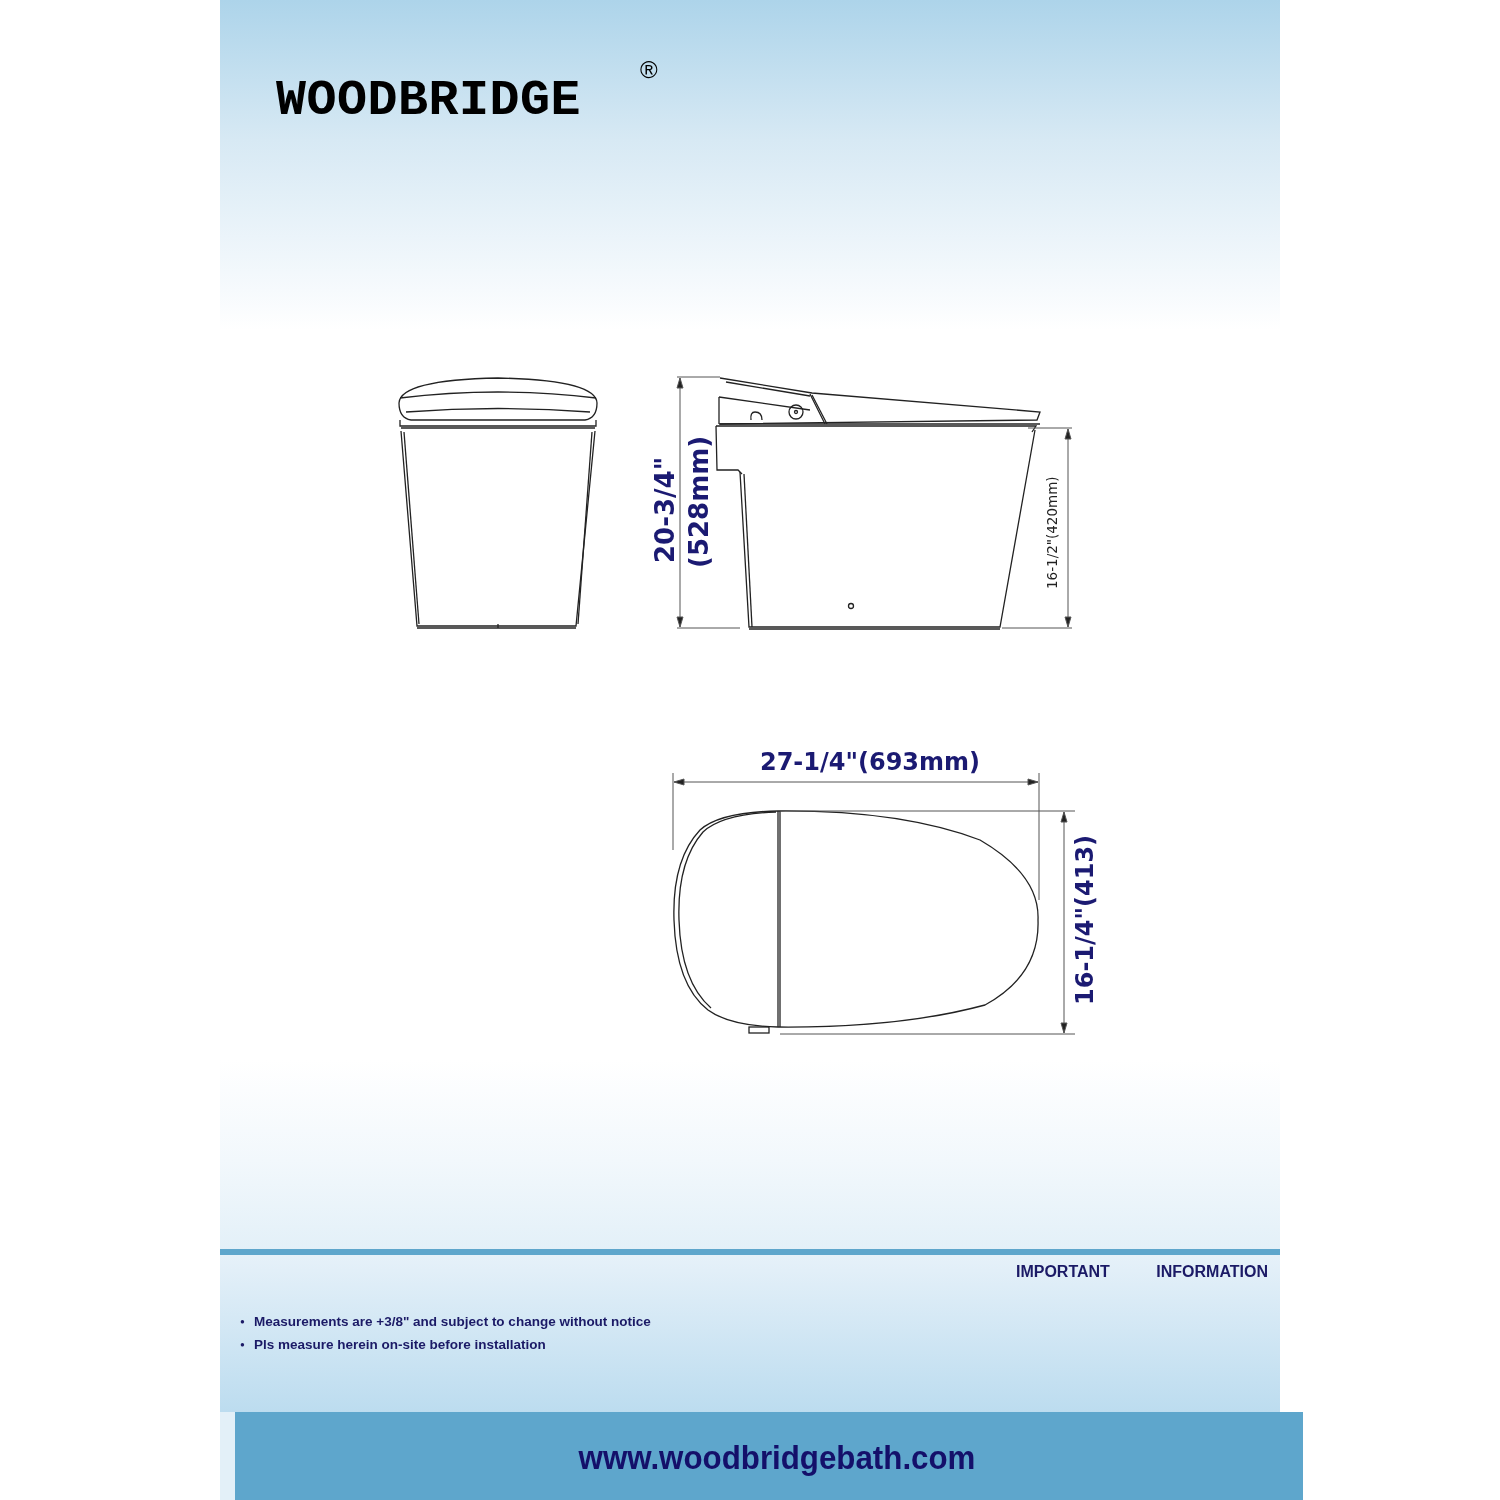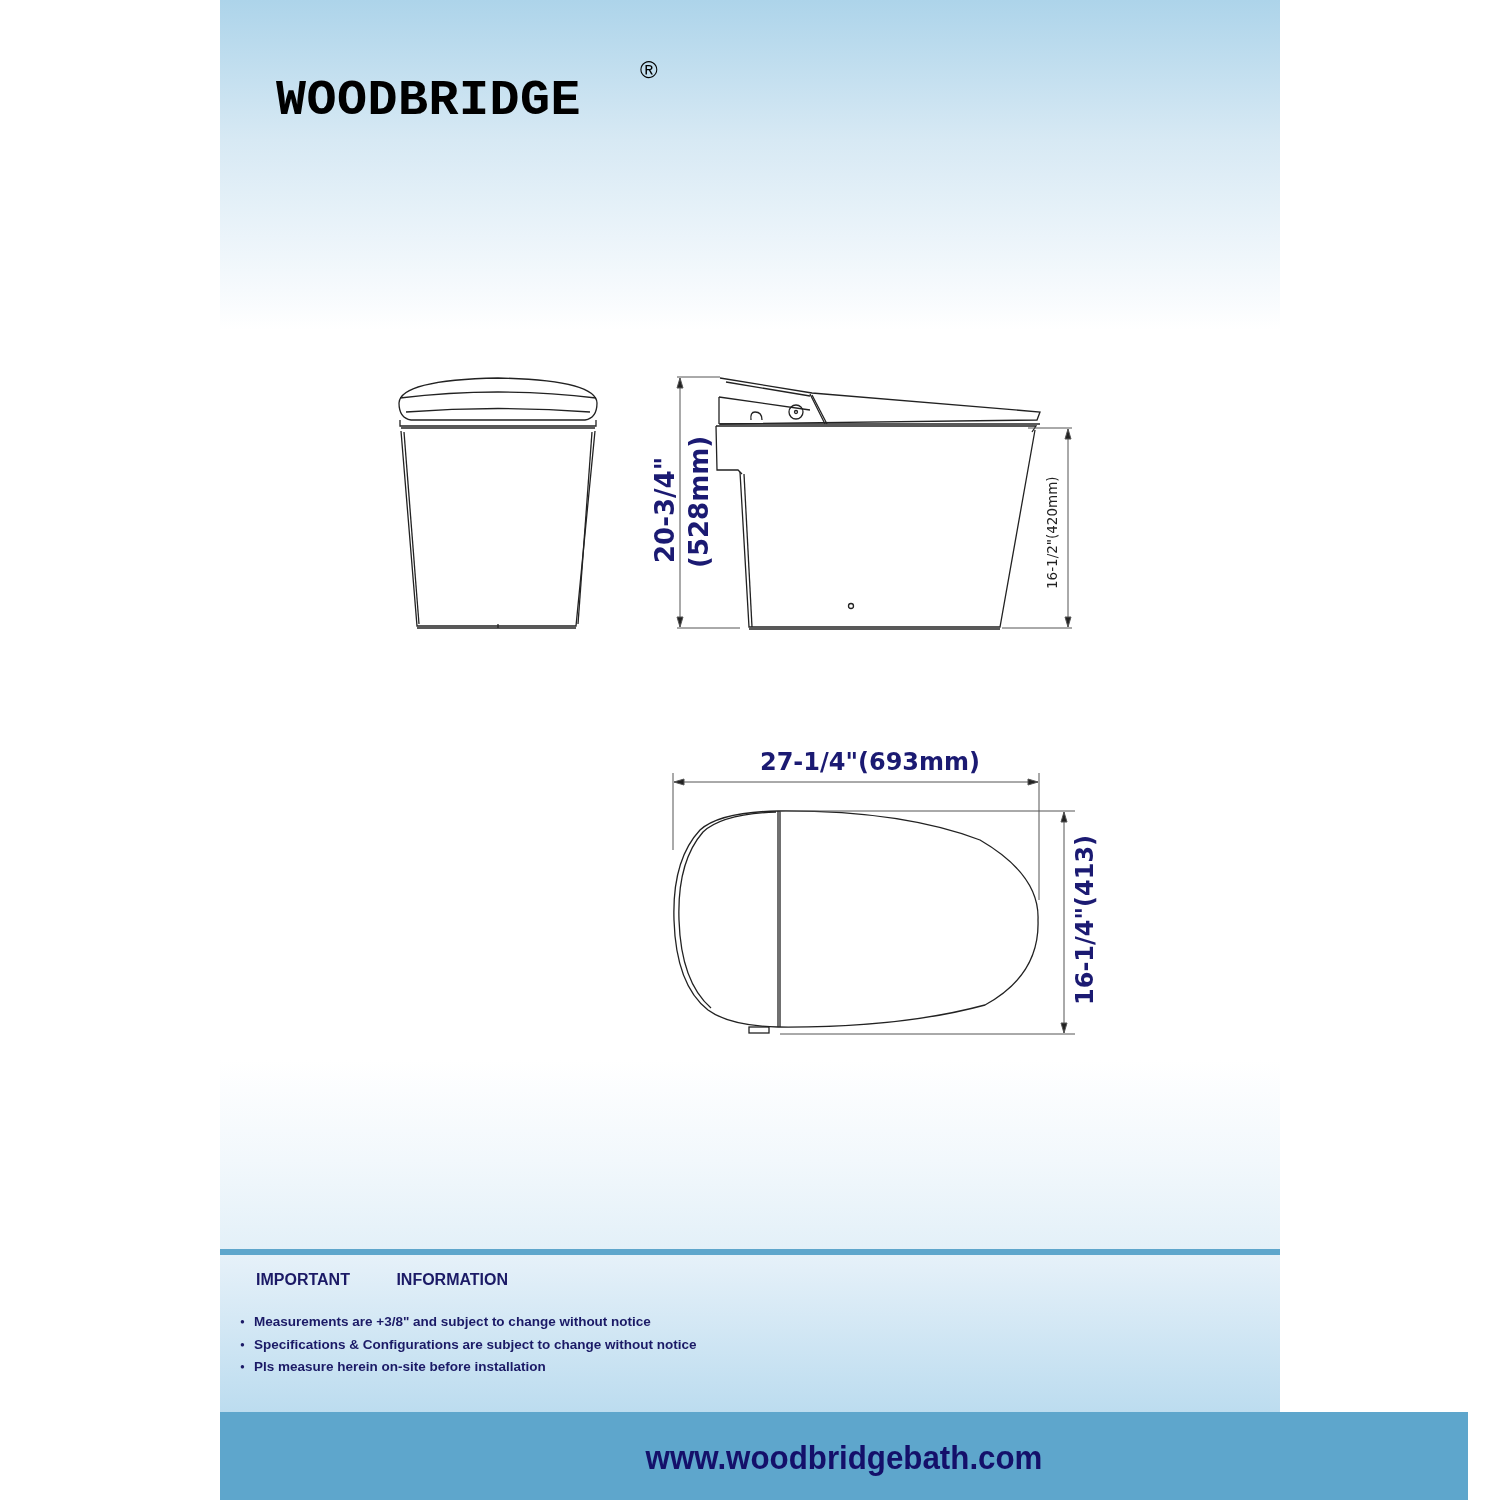--- a/index.html
+++ b/index.html
@@ -20,33 +20,32 @@
   }
   .drawings { position: absolute; left: 0; top: 0; width: 1060px; height: 1250px; }
   .dim-text { font-family: "DejaVu Sans", sans-serif; font-weight: bold; fill: #1b1a72; }
   .dim-small { font-family: "DejaVu Sans", sans-serif; fill: #222; }
   .divider { position: absolute; left: 0; top: 1249px; width: 1060px; height: 6px; background: #5ea6cc; }
   .info {
     position: absolute; left: 0; top: 1255px; width: 1060px; height: 157px;
     background: linear-gradient(to bottom, #e6f1f9 0%, #bcdcef 100%);
   }
   .info-title {
-    position: absolute; top: 16px; width: 100%; text-align: left; font-weight: bold; font-size: 16px; color: #1b1a66;
+    position: absolute; top: 8px; width: 100%; text-align: right; font-weight: bold; font-size: 16px; color: #1b1a66;
     word-spacing: 18px;
-    margin-left: 24px;
   }
   .info-title span { margin: 0 12px; }
   .col { position: absolute; top: 56px; font-weight: bold; font-size: 13.5px; color: #1b1a66; }
   .col.left { left: 20px; }
   .col.right { left: 526px; width: 520px; }
   .col .item { position: relative; padding-left: 14px; line-height: 22.5px; white-space: nowrap; }
   .col .item::before { content: "\25CF"; position: absolute; left: 0; top: 0; font-size: 8px; }
   .col .item.cont::before { content: ""; }
   .url-band {
-    position: absolute; left: 0; top: 1412px; width: 1248px; height: 88px; background: #5ea6cc;
+    position: absolute; left: 15px; top: 1412px; width: 1060px; height: 88px; background: #5ea6cc; padding-left: 8px;
   }
   .url {
     position: absolute; top: 26px; width: 100%; text-align: center; font-weight: bold; font-size: 34px; color: #14106a;
     transform: scaleX(0.92);
   }
 </style>
 </head>
 <body>
 
 <div class="page">
@@ -130,21 +129,20 @@
 
   <div class="divider"></div>
 
   <div class="info">
     <div class="info-title">
       <span>IMPORTANT</span>
       <span>INFORMATION</span>
     </div>
     <div class="col left">
       <div class="item">Measurements are +3/8" and subject to change without notice</div>
-      <div class="item">Specifications &amp; Configurations are subject to change without notice</div>
       <div class="item">Pls measure herein  on-site before installation</div>
     </div>
   </div>
 
   <div class="url-band">
     <div class="url">www.woodbridgebath.com</div>
   </div>
 </div>
 
 </body></html>

